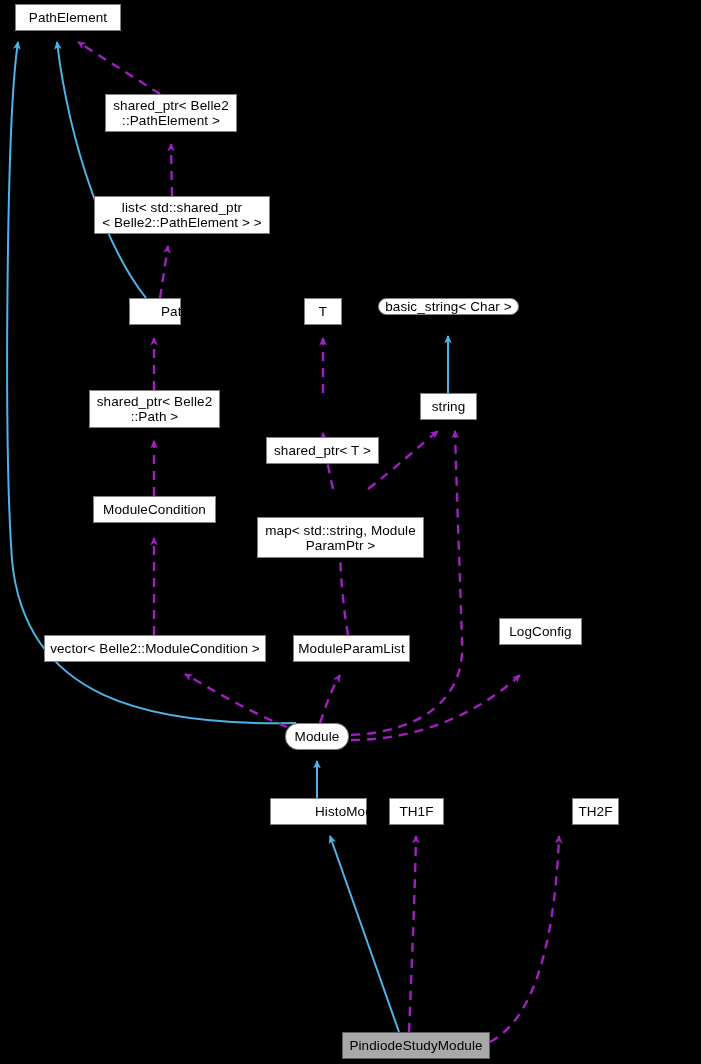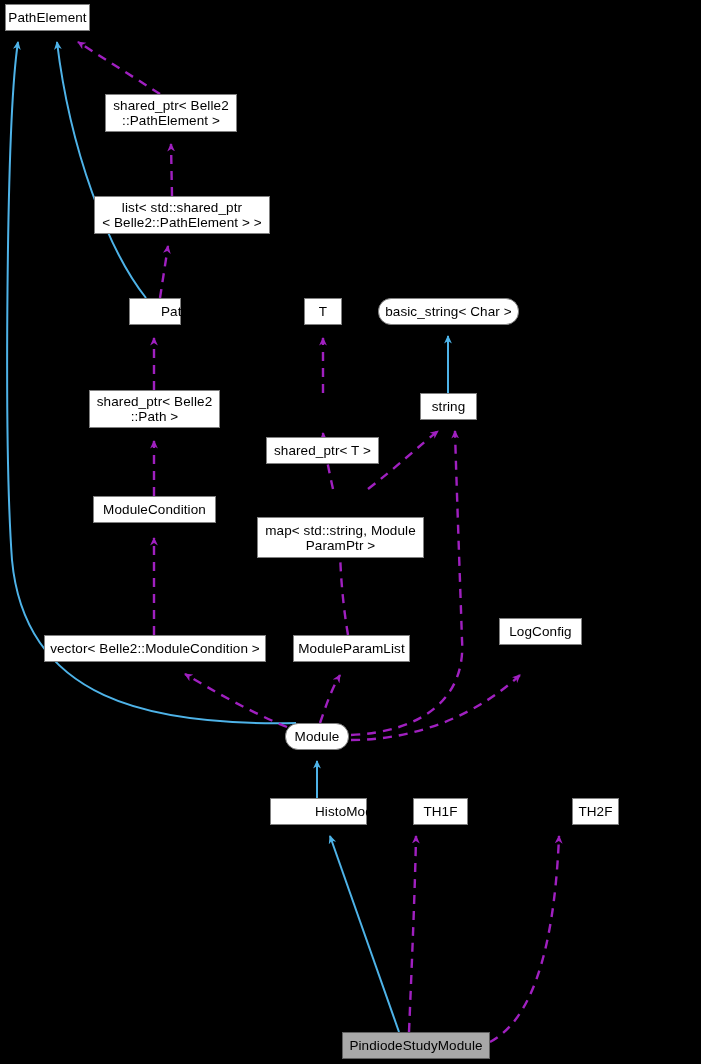--- a/index.html
+++ b/index.html
@@ -101,38 +101,38 @@
     <path d="M 351,735 C 420,732 466,700 462,640 C 460,580 456,470 455,431" fill="none" stroke="#a020c0" stroke-width="2.4" stroke-dasharray="9,7" marker-end="url(#arrow-purple)"></path>
 
     <path d="M 351,740 C 420,740 480,712 520,675" fill="none" stroke="#a020c0" stroke-width="2.4" stroke-dasharray="9,7" marker-end="url(#arrow-purple)"></path>
 
     <path d="M 409,1032 C 412,960 415,890 416,836" fill="none" stroke="#a020c0" stroke-width="2.4" stroke-dasharray="9,7" marker-end="url(#arrow-purple)"></path>
 
     <path d="M 490,1042 C 528,1022 554,960 559,836" fill="none" stroke="#a020c0" stroke-width="2.4" stroke-dasharray="9,7" marker-end="url(#arrow-purple)"></path>
   </svg>
 
   <div id="node-container">
-      <div class="node" style="left: 5px; top: 4px; width: 85px; height: 27px;"><span class="node-label">PathElement</span></div>
+      <div class="node" style="left: 15px; top: 4px; width: 106px; height: 27px;"><span class="node-label">PathElement</span></div>
       <div class="node" style="left: 105px; top: 94px; width: 132px; height: 38px;"><span class="node-label">shared_ptr&lt; Belle2
 ::PathElement &gt;</span></div>
       <div class="node" style="left: 94px; top: 196px; width: 176px; height: 38px;"><span class="node-label">list&lt; std::shared_ptr
 &lt; Belle2::PathElement &gt; &gt;</span></div>
       <div class="node" style="left: 129px; top: 298px; width: 52px; height: 27px; padding-left: 31px;"><span class="node-label">Path</span></div>
       <div class="node" style="left: 304px; top: 298px; width: 38px; height: 27px;"><span class="node-label">T</span></div>
-      <div class="node" style="left: 378px; top: 298px; width: 141px; height: 27px; border-radius: 13px;"><span class="node-label">basic_string&lt; Char &gt;</span></div>
+      <div class="node" style="left: 378px; top: 298px; width: 141px; height: 17px; border-radius: 13px;"><span class="node-label">basic_string&lt; Char &gt;</span></div>
       <div class="node" style="left: 89px; top: 390px; width: 131px; height: 38px;"><span class="node-label">shared_ptr&lt; Belle2
 ::Path &gt;</span></div>
       <div class="node" style="left: 266px; top: 393px; width: 113px; height: 27px; margin-top: 44px;"><span class="node-label">shared_ptr&lt; T &gt;</span></div>
       <div class="node" style="left: 420px; top: 393px; width: 57px; height: 27px;"><span class="node-label">string</span></div>
       <div class="node" style="left: 93px; top: 496px; width: 123px; height: 27px;"><span class="node-label">ModuleCondition</span></div>
       <div class="node" style="left: 257px; top: 489px; width: 167px; height: 41px; margin-top: 28px;"><span class="node-label">map&lt; std::string, Module
 ParamPtr &gt;</span></div>
       <div class="node" style="left: 44px; top: 635px; width: 222px; height: 27px;"><span class="node-label">vector&lt; Belle2::ModuleCondition &gt;</span></div>
       <div class="node" style="left: 293px; top: 635px; width: 117px; height: 27px;"><span class="node-label">ModuleParamList</span></div>
       <div class="node" style="left: 499px; top: 618px; width: 83px; height: 27px;"><span class="node-label">LogConfig</span></div>
       <div class="node" style="left: 285px; top: 723px; width: 64px; height: 27px; border-radius: 13px;"><span class="node-label">Module</span></div>
       <div class="node" style="left: 270px; top: 798px; width: 97px; height: 27px; padding-left: 44px;"><span class="node-label">HistoModule</span></div>
-      <div class="node" style="left: 389px; top: 798px; width: 55px; height: 27px; margin-left: 24px;"><span class="node-label">TH1F</span></div>
+      <div class="node" style="left: 389px; top: 798px; width: 55px; height: 27px;"><span class="node-label">TH1F</span></div>
       <div class="node" style="left: 532px; top: 798px; width: 47px; height: 27px; margin-left: 40px;"><span class="node-label">TH2F</span></div>
       <div class="node highlight" style="left: 342px; top: 1032px; width: 148px; height: 27px;"><span class="node-label">PindiodeStudyModule</span></div>
     </div>
 
 </div>
 
 </body></html>

